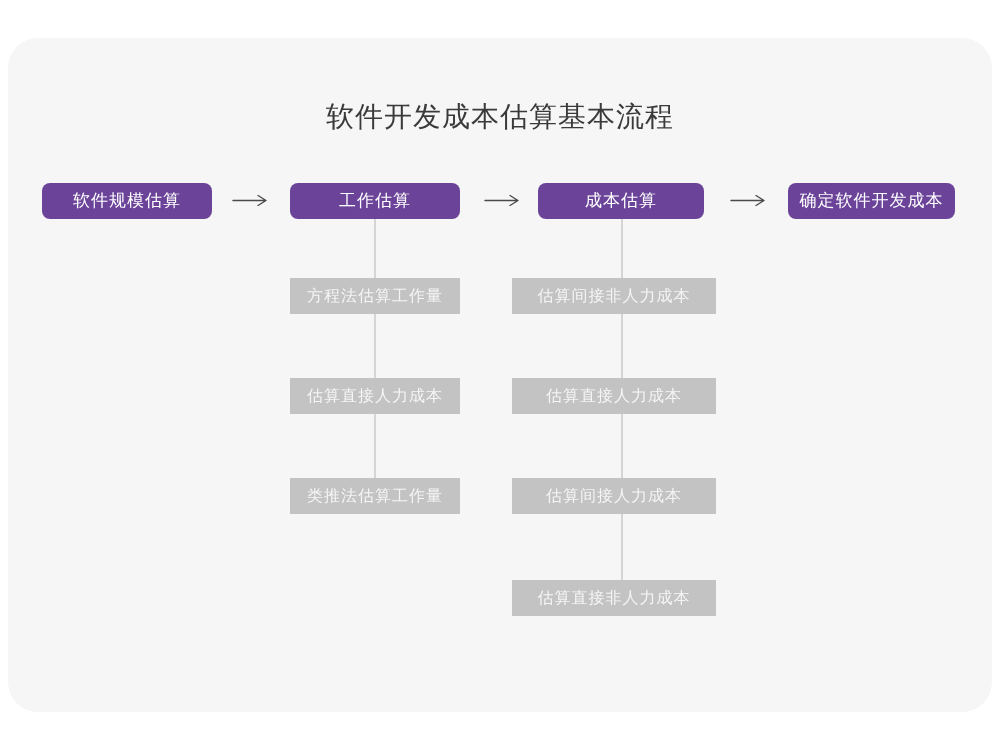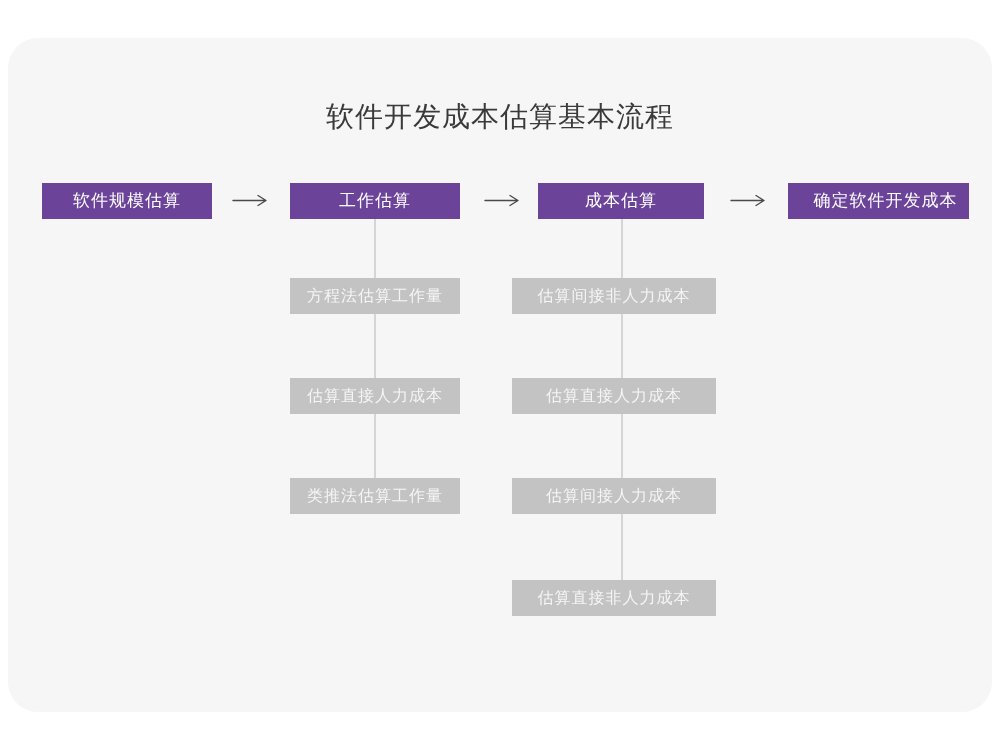--- a/index.html
+++ b/index.html
@@ -35,21 +35,21 @@
   .stage-box {
     position: absolute;
     top: 183px;
     height: 36px;
     line-height: 36px;
     background: #6b4399;
     color: #ffffff;
     text-align: center;
     font-size: 17px;
     letter-spacing: 1px;
-    border-radius: 0;
+    border-radius: 8px;
     z-index: 3;
   }
   .sub-box {
     position: absolute;
     height: 36px;
     line-height: 36px;
     background: #c3c3c3;
     color: #f5f5f5;
     text-align: center;
     font-size: 16px;
@@ -67,21 +67,21 @@
   .connector {
     position: absolute;
     width: 2px;
     background: #d5d5d5;
     z-index: 1;
   }
   
   .s0 { left: 42px;  width: 170px; }
   .s1 { left: 290px; width: 170px; }
   .s2 { left: 538px; width: 166px; }
-  .s3 { left: 788px; width: 167px; padding-left: 14px; }
+  .s3 { left: 788px; width: 167px; }
   
   .a0 { left: 232px; }
   .a1 { left: 484px; }
   .a2 { left: 730px; }
   
   .c1 { left: 374px; top: 219px; height: 261px; }
   .c2 { left: 621px; top: 219px; height: 363px; }
   
   .col1 { left: 290px; width: 170px; }
   .col2 { left: 512px; width: 204px; }

